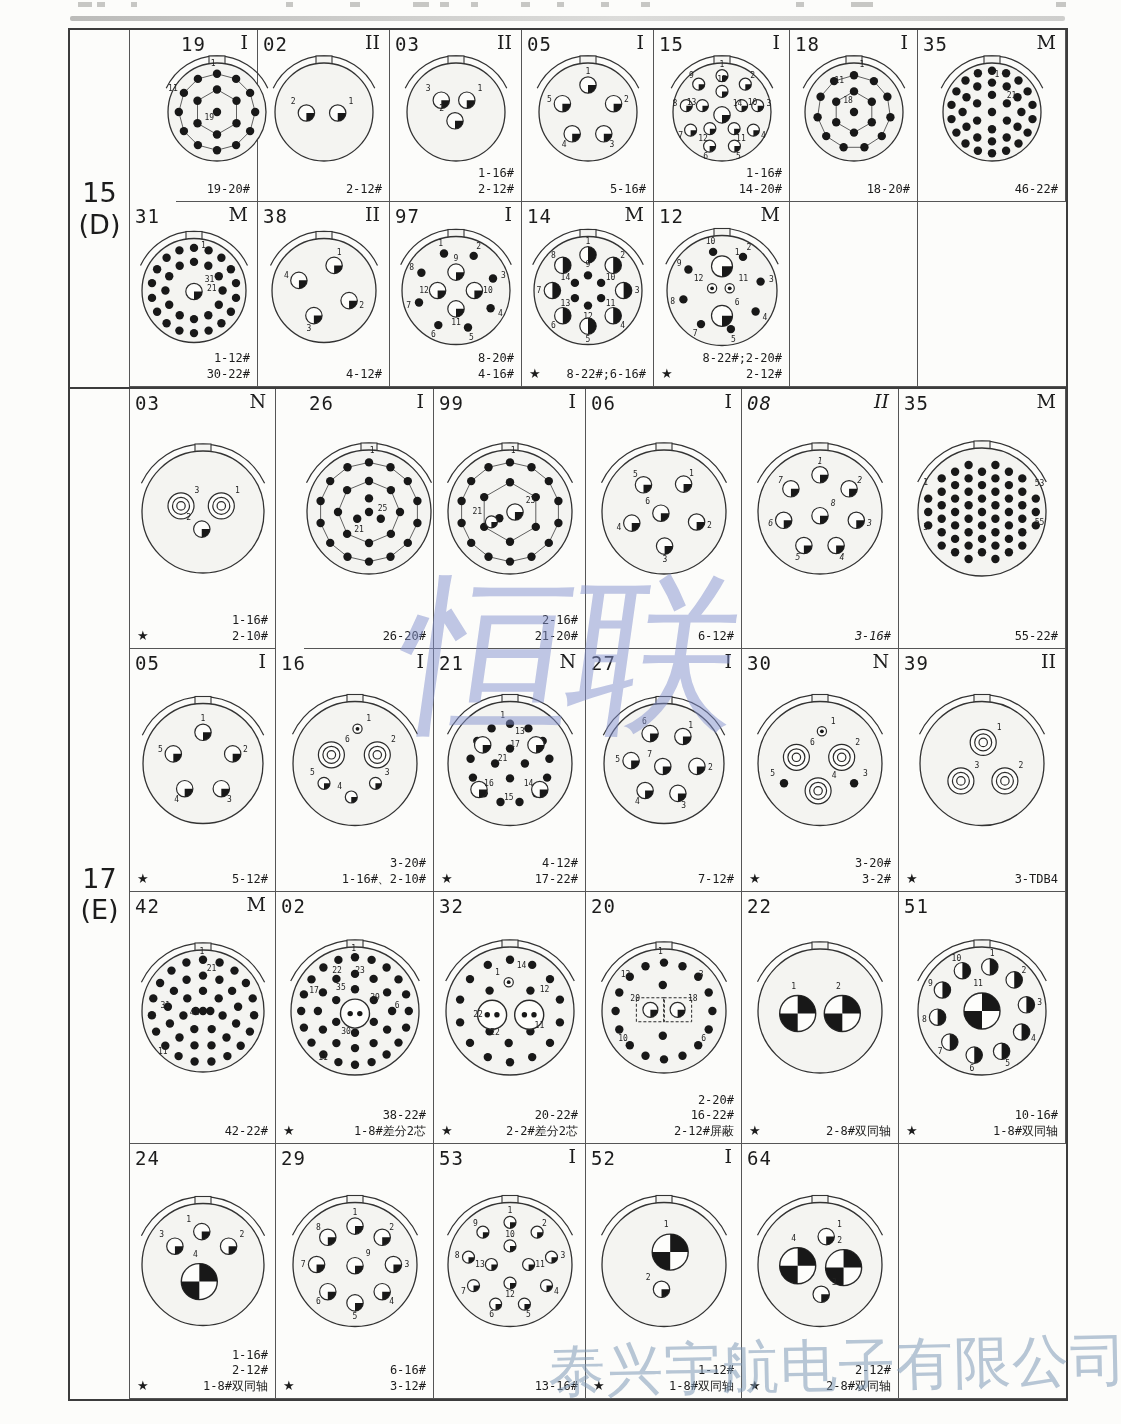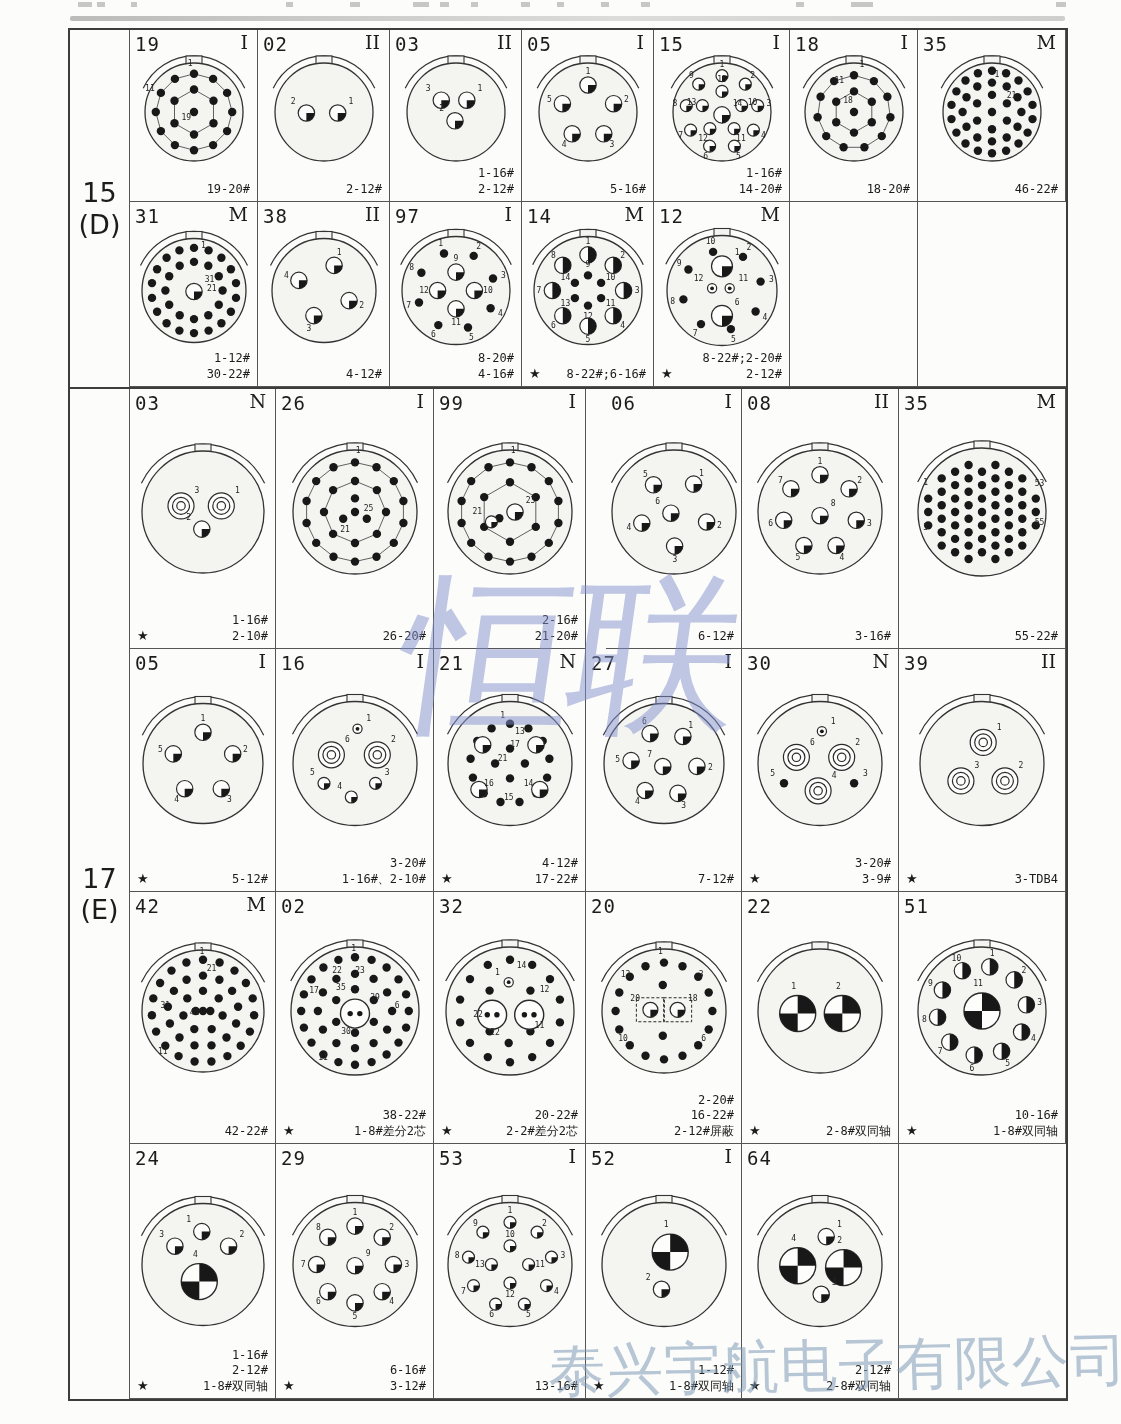--- a/index.html
+++ b/index.html
@@ -50,21 +50,21 @@
       <div class="frag" style="left: 796px; width: 8px;"></div>
       <div class="frag" style="left: 851px; width: 22px;"></div>
       <div class="frag" style="left: 1056px; width: 10px;"></div>
     </div>
   <div id="table">
       <div class="section s15" style="grid-template-columns: 60px 128px 132px 132px 132px 136px 128px 148px; grid-template-rows: 172px 185px;">
         <div class="sec-label" style="grid-row: 1 / span 2;">
           <div>15</div>
           <div>(D)</div>
         </div>
-        <div class="cell" style="grid-area: 1 / 2;">
+        <div class="cell" style="grid-area: 1 / 2; margin-left: 46px;">
           <span class="code">19</span>
           <span class="cls">I</span>
           <svg class="face" width="122" height="116" viewBox="0 0 122 116">
             <path d="M 10.2 38.3 A 56 56 0 0 1 111.8 38.3" fill="none" stroke="#333" stroke-width="1.2"></path>
             <rect x="53" y="6" width="16" height="8" fill="#f4f4f1" stroke="#333" stroke-width="1.1"></rect>
             <circle cx="61.0" cy="62.0" r="49" fill="#f4f4f1" stroke="#333" stroke-width="1.3"></circle>
             <polygon points="61.0,23.8 80.1,28.9 94.1,42.9 99.2,62.0 94.1,81.1 80.1,95.1 61.0,100.2 41.9,95.1 27.9,81.1 22.8,62.0 27.9,42.9 41.9,28.9" fill="none" stroke="#3a3a3a" stroke-width="0.8"></polygon>
             <circle cx="61.0" cy="23.8" r="4.2" fill="#181818"></circle>
             <circle cx="80.1" cy="28.9" r="4.2" fill="#181818"></circle>
             <circle cx="94.1" cy="42.9" r="4.2" fill="#181818"></circle>
@@ -534,21 +534,21 @@
             <circle cx="68.8" cy="116.1" r="8.2" fill="#fdfdfb" stroke="#2a2a2a" stroke-width="1.2"></circle>
             <path d="M 68.78 116.08 L 76.98 116.08 A 8.2 8.2 0 0 1 68.78 124.28 Z" fill="#181818"></path>
             <text x="58.0" y="106.6" font-size="8" fill="#222" text-anchor="end" font-family="DejaVu Sans Mono, monospace">2</text>
           </svg>
           <span class="star">★</span>
           <div class="cap">
             <div>1-16#</div>
             <div>2-10#</div>
           </div>
         </div>
-        <div class="cell" style="grid-area: 1 / 3;">
+        <div class="cell" style="grid-area: 1 / 3; margin-left: 28px;">
           <span class="code">26</span>
           <span class="cls">I</span>
           <svg class="face" width="152" height="190" viewBox="0 0 152 190">
             <path d="M 13.5 69.8 A 69 69 0 0 1 138.5 69.8" fill="none" stroke="#333" stroke-width="1.2"></path>
             <rect x="68" y="30" width="16" height="8" fill="#f4f4f1" stroke="#333" stroke-width="1.1"></rect>
             <circle cx="76.0" cy="99.0" r="62" fill="#f4f4f1" stroke="#333" stroke-width="1.3"></circle>
             <polygon points="76.0,49.4 97.5,54.3 114.8,68.1 124.4,88.0 124.4,110.0 114.8,129.9 97.5,143.7 76.0,148.6 54.5,143.7 37.2,129.9 27.6,110.0 27.6,88.0 37.2,68.1 54.5,54.3" fill="none" stroke="#3a3a3a" stroke-width="0.8"></polygon>
             <circle cx="76.0" cy="49.4" r="4.2" fill="#181818"></circle>
             <circle cx="97.5" cy="54.3" r="4.2" fill="#181818"></circle>
             <circle cx="114.8" cy="68.1" r="4.2" fill="#181818"></circle>
@@ -620,21 +620,21 @@
             <circle cx="54.4" cy="108.9" r="6" fill="#fdfdfb" stroke="#2a2a2a" stroke-width="1.2"></circle>
             <path d="M 54.400000000000006 108.92 L 60.400000000000006 108.92 A 6 6 0 0 1 54.400000000000006 114.92 Z" fill="#181818"></path>
             <text x="45.2" y="100.9" font-size="8" fill="#222" text-anchor="end" font-family="DejaVu Sans Mono, monospace">21</text>
             <text x="76.1" y="40.1" font-size="8" fill="#222" text-anchor="middle" font-family="DejaVu Sans Mono, monospace">1</text>
           </svg>
           <div class="cap">
             <div>2-16#</div>
             <div>21-20#</div>
           </div>
         </div>
-        <div class="cell" style="grid-area: 1 / 5; margin-left: 20px;">
+        <div class="cell" style="grid-area: 1 / 5;">
           <span class="code">06</span>
           <span class="cls">I</span>
           <svg class="face" width="150" height="190" viewBox="0 0 150 190">
             <path d="M 12.5 69.8 A 69 69 0 0 1 137.5 69.8" fill="none" stroke="#333" stroke-width="1.2"></path>
             <rect x="67" y="30" width="16" height="8" fill="#f4f4f1" stroke="#333" stroke-width="1.1"></rect>
             <circle cx="75.0" cy="99.0" r="62" fill="#f4f4f1" stroke="#333" stroke-width="1.3"></circle>
             <circle cx="94.6" cy="71.1" r="8.2" fill="#fdfdfb" stroke="#2a2a2a" stroke-width="1.2"></circle>
             <path d="M 94.55895647957067 71.06691528974538 L 102.75895647957067 71.06691528974538 A 8.2 8.2 0 0 1 94.55895647957067 79.26691528974538 Z" fill="#181818"></path>
             <text x="102.3" y="62.5" font-size="8" fill="#222" text-anchor="middle" font-family="DejaVu Sans Mono, monospace">1</text>
             <circle cx="107.6" cy="109.0" r="8.2" fill="#fdfdfb" stroke="#2a2a2a" stroke-width="1.2"></circle>
@@ -650,21 +650,21 @@
             <path d="M 54.478107710515154 71.76652910738731 L 62.67810771051515 71.76652910738731 A 8.2 8.2 0 0 1 54.478107710515154 79.96652910738732 Z" fill="#181818"></path>
             <text x="46.4" y="63.5" font-size="8" fill="#222" text-anchor="middle" font-family="DejaVu Sans Mono, monospace">5</text>
             <circle cx="71.9" cy="100.2" r="8.2" fill="#fdfdfb" stroke="#2a2a2a" stroke-width="1.2"></circle>
             <path d="M 71.9 100.24 L 80.10000000000001 100.24 A 8.2 8.2 0 0 1 71.9 108.44 Z" fill="#181818"></path>
             <text x="61.1" y="90.8" font-size="8" fill="#222" text-anchor="end" font-family="DejaVu Sans Mono, monospace">6</text>
           </svg>
           <div class="cap">
             <div>6-12#</div>
           </div>
         </div>
-        <div class="cell" style="grid-area: 1 / 6;">
+        <div class="cell" style="grid-area: 1 / 6; font-style: italic;">
           <span class="code">08</span>
           <span class="cls">II</span>
           <svg class="face" width="151" height="190" viewBox="0 0 151 190">
             <path d="M 13.0 69.8 A 69 69 0 0 1 138.0 69.8" fill="none" stroke="#333" stroke-width="1.2"></path>
             <rect x="67.5" y="30" width="16" height="8" fill="#f4f4f1" stroke="#333" stroke-width="1.1"></rect>
             <circle cx="75.5" cy="99.0" r="62" fill="#f4f4f1" stroke="#333" stroke-width="1.3"></circle>
             <circle cx="75.5" cy="61.8" r="8.2" fill="#fdfdfb" stroke="#2a2a2a" stroke-width="1.2"></circle>
             <path d="M 75.5 61.800000000000004 L 83.7 61.800000000000004 A 8.2 8.2 0 0 1 75.5 70 Z" fill="#181818"></path>
             <text x="75.5" y="50.8" font-size="8" fill="#222" text-anchor="middle" font-family="DejaVu Sans Mono, monospace">1</text>
             <circle cx="104.6" cy="75.8" r="8.2" fill="#fdfdfb" stroke="#2a2a2a" stroke-width="1.2"></circle>
@@ -927,21 +927,21 @@
             <circle cx="73.6" cy="117.8" r="4.2" fill="none" stroke="#2a2a2a" stroke-width="1.2"></circle>
             <text x="87.2" y="105.0" font-size="8" fill="#222" text-anchor="start" font-family="DejaVu Sans Mono, monospace">4</text>
             <circle cx="39.5" cy="110.3" r="4.2" fill="#181818"></circle>
             <text x="30.7" y="102.6" font-size="8" fill="#222" text-anchor="end" font-family="DejaVu Sans Mono, monospace">5</text>
             <circle cx="109.6" cy="110.3" r="4.2" fill="#181818"></circle>
             <text x="118.4" y="102.6" font-size="8" fill="#222" text-anchor="start" font-family="DejaVu Sans Mono, monospace">3</text>
           </svg>
           <span class="star">★</span>
           <div class="cap">
             <div>3-20#</div>
-            <div>3-9#</div>
+            <div>3-2#</div>
           </div>
         </div>
         <div class="cell" style="grid-area: 2 / 7;">
           <span class="code">39</span>
           <span class="cls">II</span>
           <svg class="face" width="161" height="173" viewBox="0 0 161 173">
             <path d="M 18.0 61.3 A 69 69 0 0 1 143.0 61.3" fill="none" stroke="#333" stroke-width="1.2"></path>
             <rect x="72.5" y="21.5" width="16" height="8" fill="#f4f4f1" stroke="#333" stroke-width="1.1"></rect>
             <circle cx="80.5" cy="90.5" r="62" fill="#f4f4f1" stroke="#333" stroke-width="1.3"></circle>
             <circle cx="81.7" cy="69.4" r="13" fill="#fdfdfb" stroke="#2a2a2a" stroke-width="1.2"></circle>

